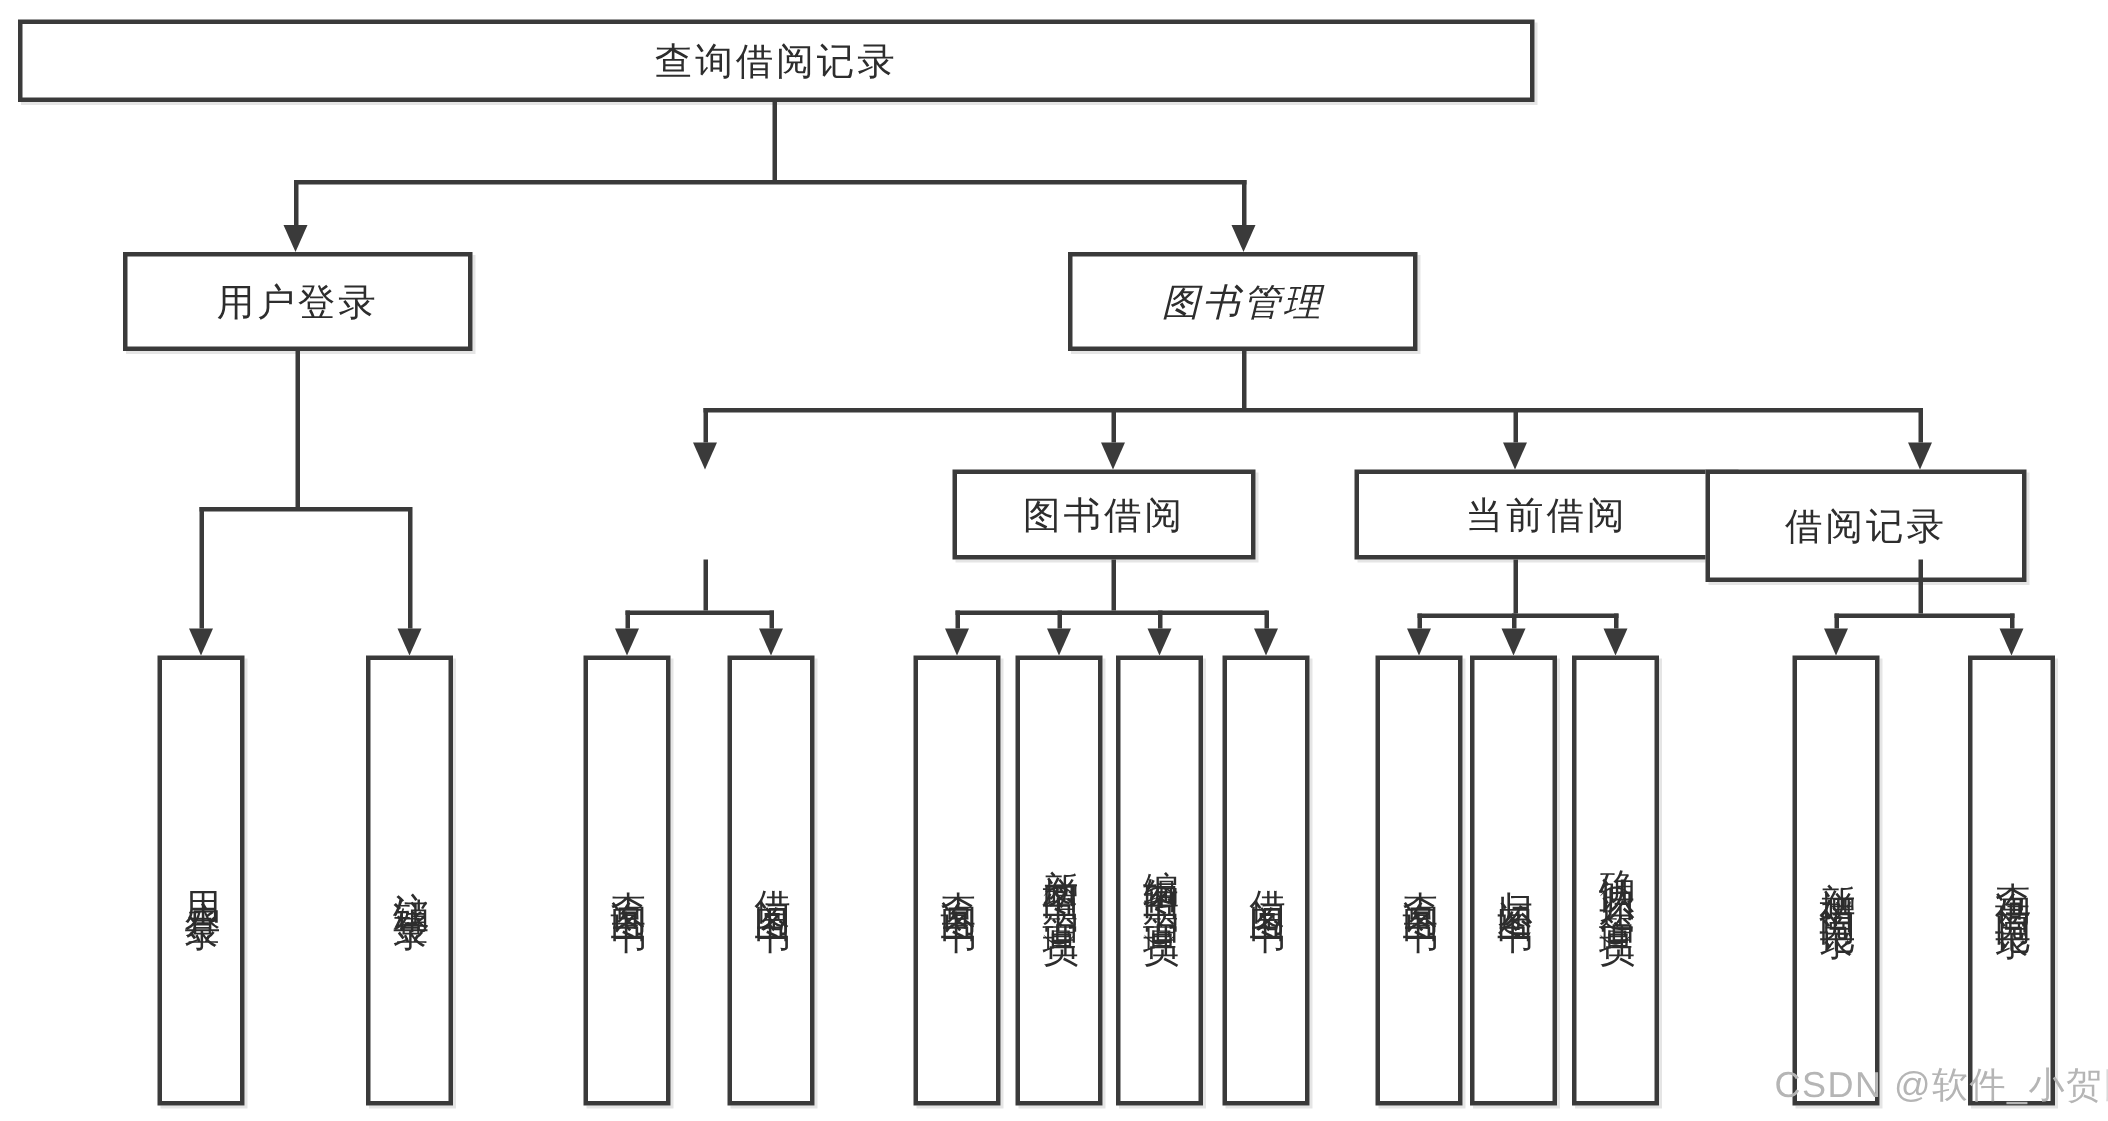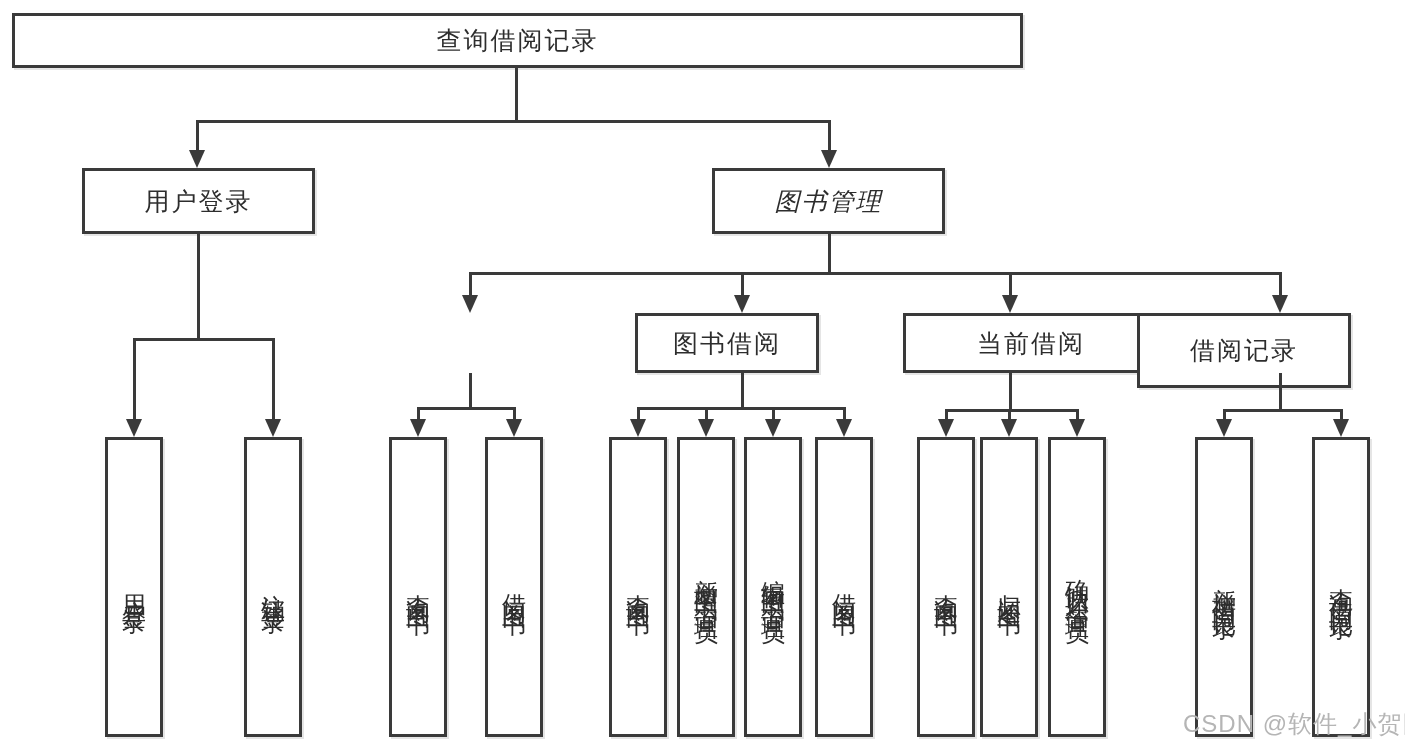--- a/index.html
+++ b/index.html
@@ -67,21 +67,21 @@
   <div class="hline" style="left:469px;top:272px;width:813px;"></div>
   <div class="vline" style="left:469px;top:272px;height:23px;"></div>
   <div class="arrow" style="left:462px;top:295px;"></div>
   <div class="vline" style="left:741px;top:272px;height:23px;"></div>
   <div class="arrow" style="left:734px;top:295px;"></div>
   <div class="vline" style="left:1009px;top:272px;height:23px;"></div>
   <div class="arrow" style="left:1002px;top:295px;"></div>
   <div class="vline" style="left:1279px;top:272px;height:23px;"></div>
   <div class="arrow" style="left:1272px;top:295px;"></div>
 
-  <div class="box" style="left:635px;top:313px;width:184px;height:60px;">图书借阅</div>
+  <div class="box" style="left:635px;top:313px;width:202px;height:60px;">图书借阅</div>
   <div class="box" style="left:903px;top:313px;width:256px;height:60px;">当前借阅</div>
   <div class="box" style="left:1137px;top:313px;width:214px;height:75px;">借阅记录</div>
 
   <div class="vline" style="left:469px;top:373px;height:34px;"></div>
   <div class="hline" style="left:417px;top:407px;width:99px;"></div>
   <div class="vline" style="left:417px;top:407px;height:12px;"></div>
   <div class="arrow" style="left:410px;top:419px;"></div>
   <div class="vline" style="left:513px;top:407px;height:12px;"></div>
   <div class="arrow" style="left:506px;top:419px;"></div>
 

